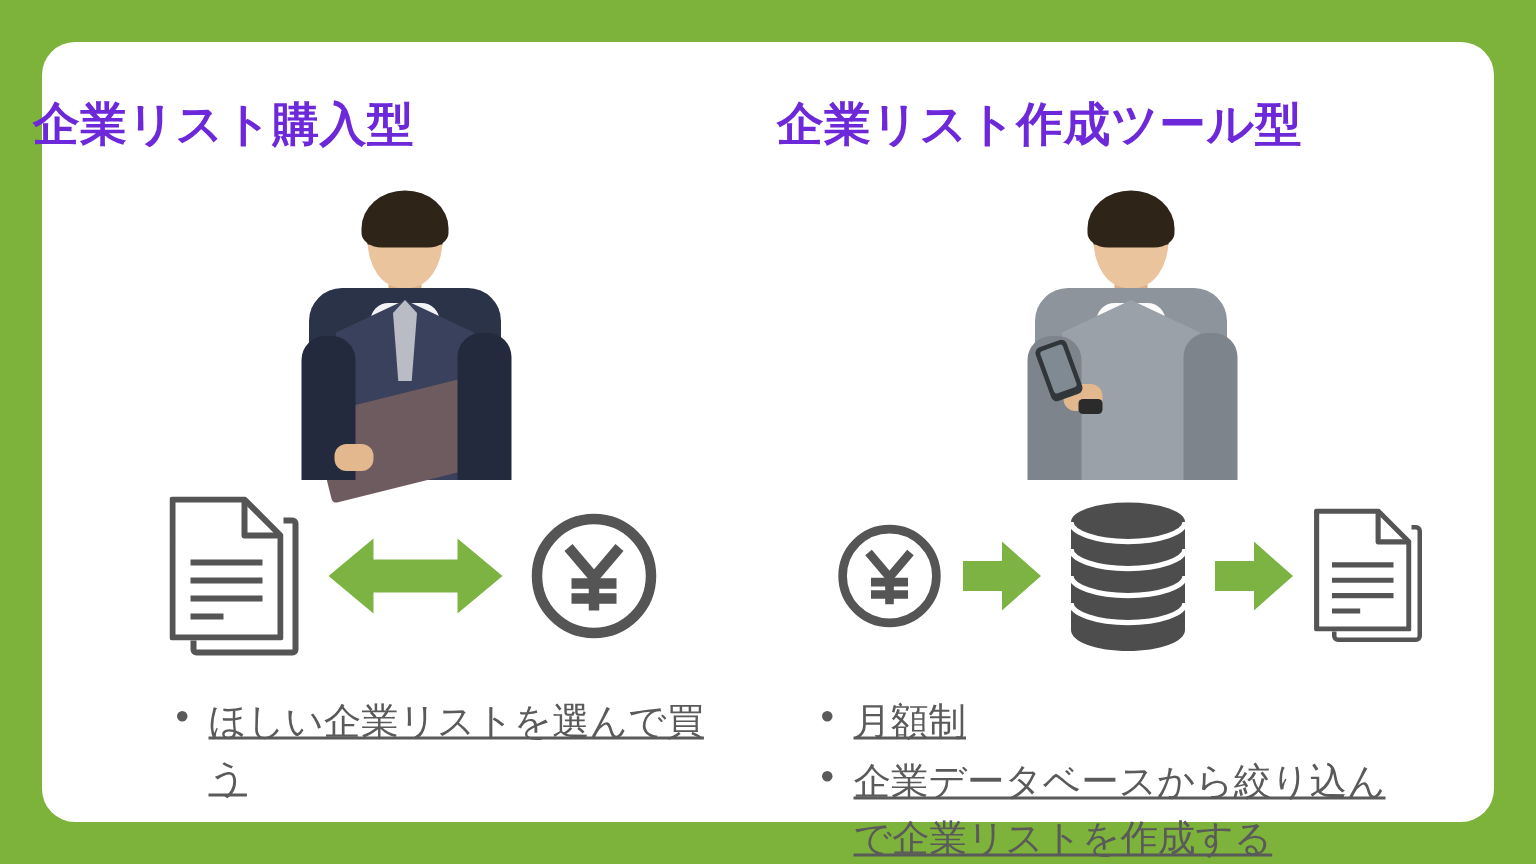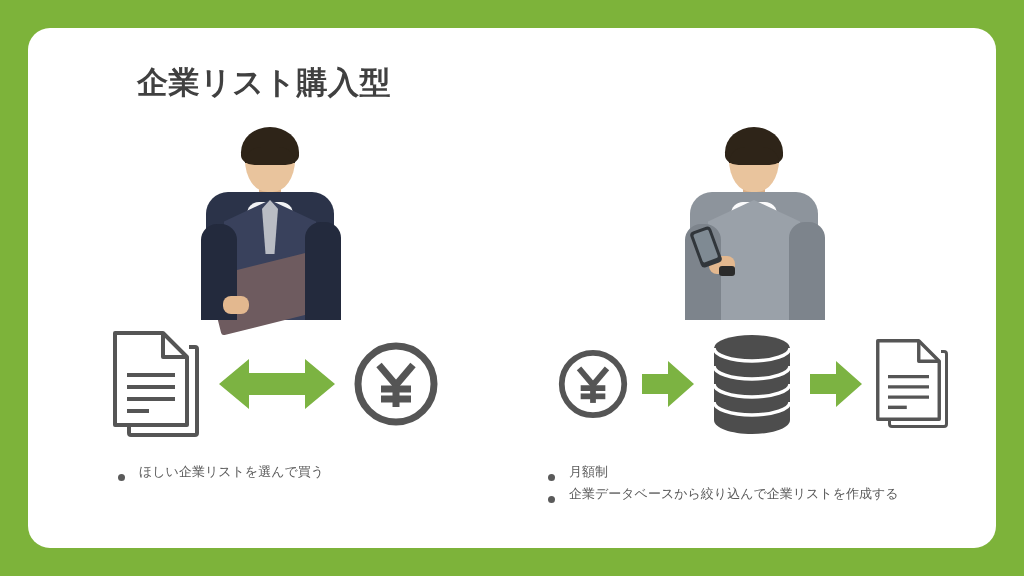--- a/index.html
+++ b/index.html
@@ -39,22 +39,21 @@
     flex: 1 1 50%;
     height: 100%;
   }
 
   
   .col-title {
     position: absolute;
     top: 38px;
     left: 0;
     width: 100%;
-    text-align: center;
-    color: #404040;
+    color: #6d28d9;
     font-size: 31px;
     font-weight: bold;
     letter-spacing: 0.5px;
     line-height: 1.1;
     white-space: nowrap;
   }
   .col:first-child .col-title { transform: translateX(-6px); }
   .col:last-child  .col-title { transform: translateX(6px); }
 
   
@@ -282,22 +281,23 @@
   .bullets {
     position: absolute;
     top: 434px;
     left: 0;
     width: 100%;
     box-sizing: border-box;
     margin: 0;
     padding: 0 34px 0 86px;
     list-style: none;
     color: #5a5a5a;
-    font-size: 13px;
+    font-size: 25px;
     line-height: 1.52;
+    text-decoration: underline;
   }
   .col:last-child .bullets { padding-left: 32px; padding-right: 52px; }
   .bullets li {
     position: relative;
     padding-left: 25px;
     margin-bottom: 2px;
   }
   .bullets li::before {
     content: "";
     position: absolute;
@@ -375,20 +375,21 @@
 
         </div>
 
         <ul class="bullets">
           <li>ほしい企業リストを選んで買う</li>
         </ul>
       </div>
 
       <div class="col">
 
+        <div class="col-title">企業リスト作成ツール型</div>
 
         <div class="photo-wrap">
           <div class="photo person-b">
             <div class="p-hair"></div>
             <div class="p-head"></div>
             <div class="p-neck"></div>
             <div class="p-body"></div>
             <div class="p-shirt"></div>
             <div class="p-lapelL"></div>
             <div class="p-lapelR"></div>

